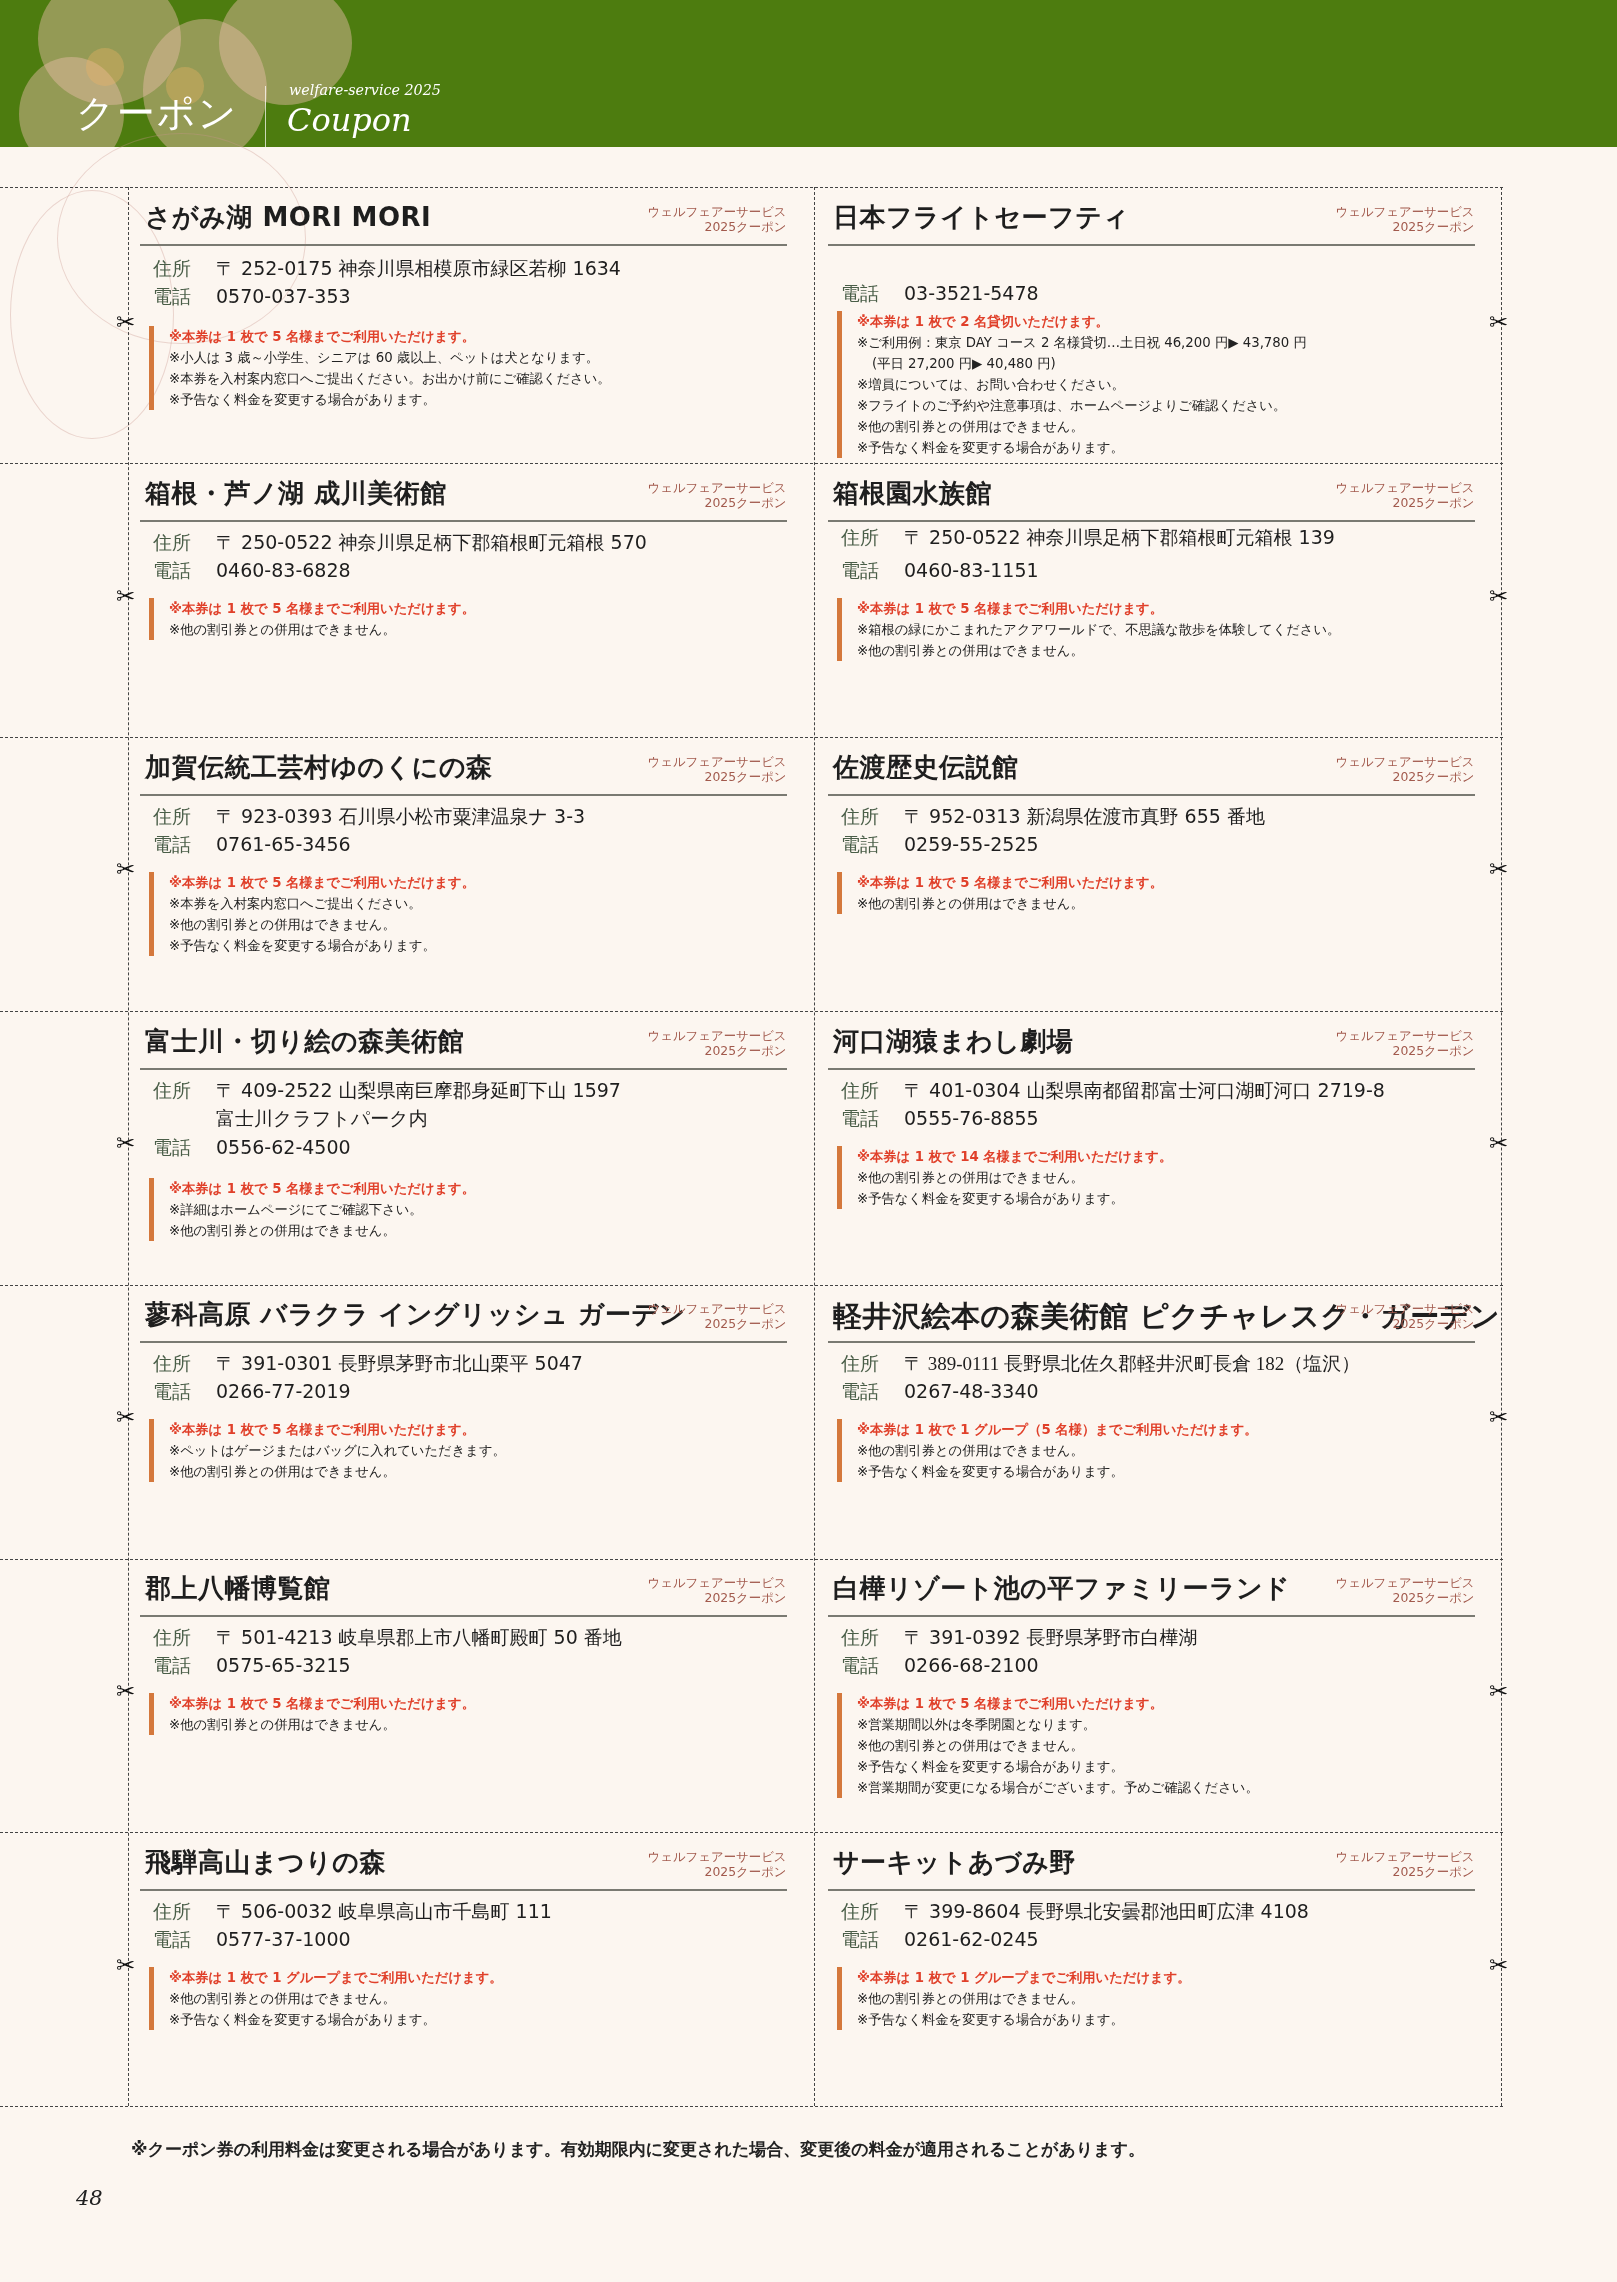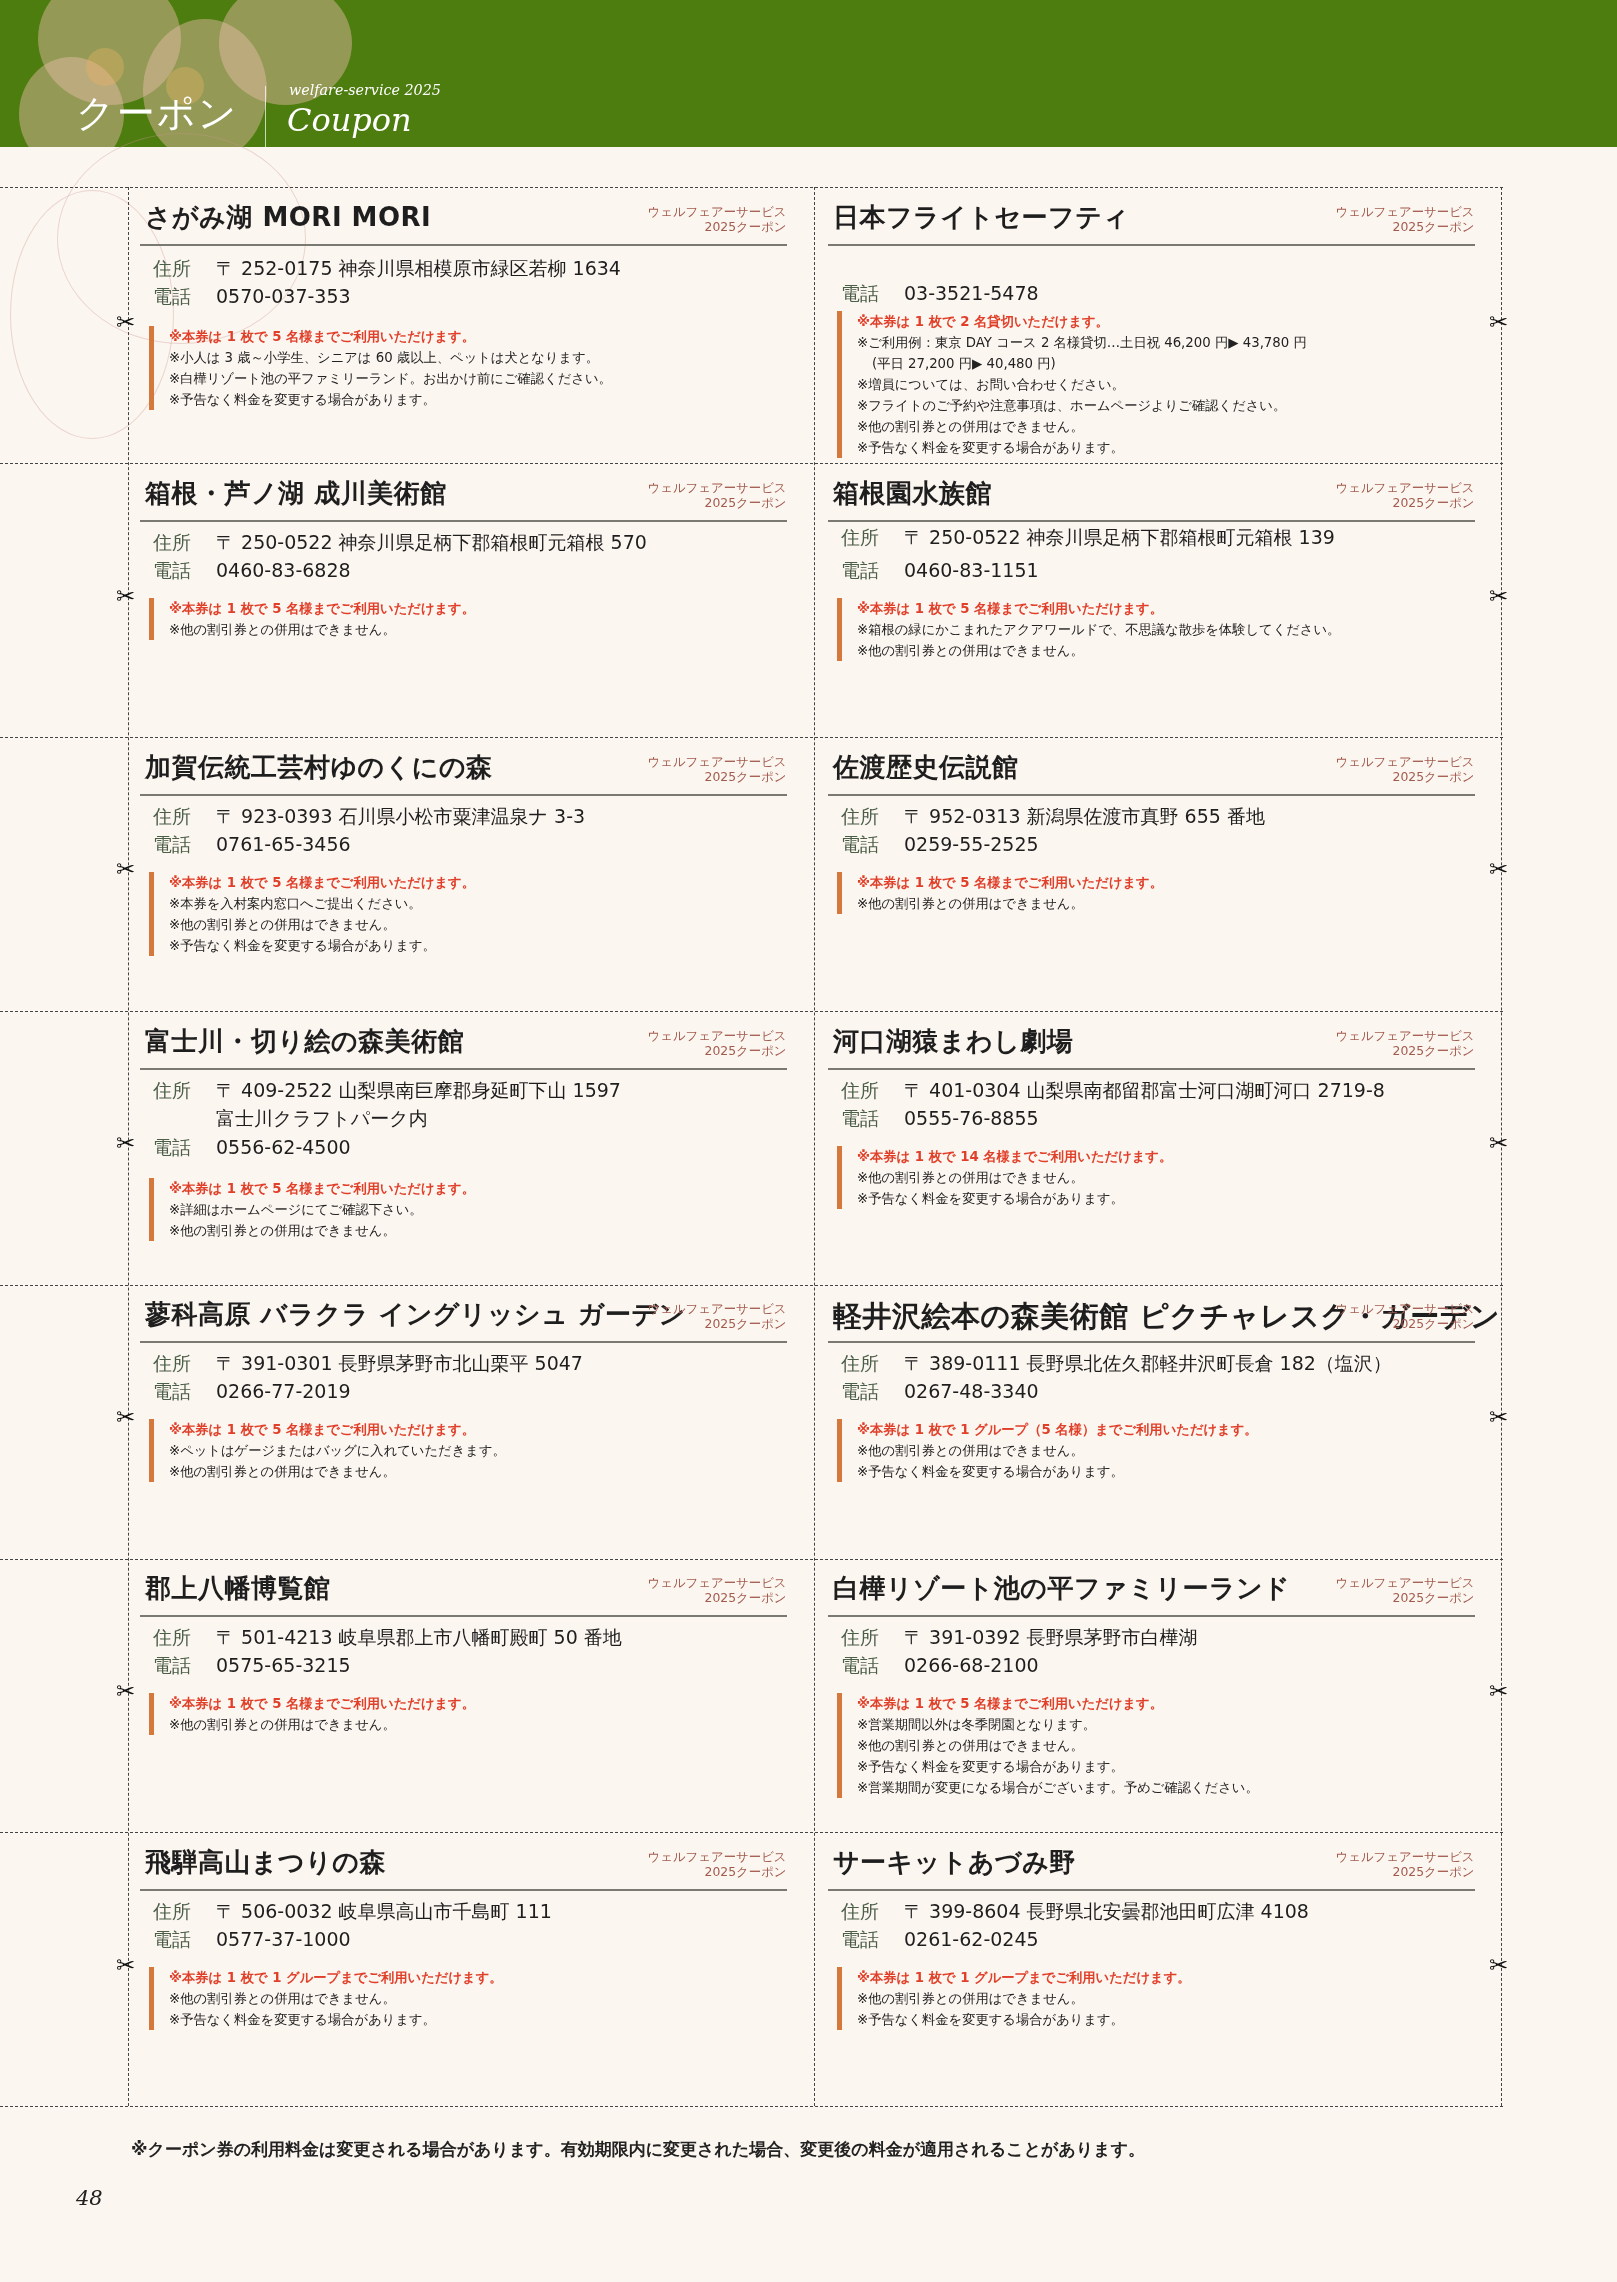--- a/index.html
+++ b/index.html
@@ -116,21 +116,21 @@
     <div class="c-brand">
         <div>ウェルフェアーサービス</div>
         <div>2025クーポン</div>
       </div>
     <div class="c-rule"></div>
     <div class="c-row" style="top:67px;"><span class="c-lab">住所</span><span>〒 252-0175 神奈川県相模原市緑区若柳 1634</span></div>
     <div class="c-row" style="top:95px;"><span class="c-lab">電話</span><span>0570-037-353</span></div>
     <div class="c-notes" style="top:137px;">
       <div class="c-note red">※本券は 1 枚で 5 名様までご利用いただけます。</div>
       <div class="c-note">※小人は 3 歳～小学生、シニアは 60 歳以上、ペットは犬となります。</div>
-      <div class="c-note">※白樺リゾート池の平ファミリーランド。お出かけ前にご確認ください。</div>
+      <div class="c-note">※本券を入村案内窓口へご提出ください。お出かけ前にご確認ください。</div>
       <div class="c-note">※予告なく料金を変更する場合があります。</div>
     </div>
   </div>
 
   <div class="coupon" style="left:818px;top:1.9px;">
     <div class="c-title">日本フライトセーフティ</div>
     <div class="c-brand">
         <div>ウェルフェアーサービス</div>
         <div>2025クーポン</div>
       </div>
@@ -259,21 +259,21 @@
     </div>
   </div>
 
   <div class="coupon" style="left:818px;top:1099px;">
     <div class="c-title" style="font-size:29px;">軽井沢絵本の森美術館 ピクチャレスク・ガーデン</div>
     <div class="c-brand">
         <div>ウェルフェアーサービス</div>
         <div>2025クーポン</div>
       </div>
     <div class="c-rule"></div>
-    <div class="c-row" style="top:65px;"><span class="c-lab">住所</span><span>〒 389-0111 長野県北佐久郡軽井沢町長倉 182（塩沢）</span></div>
+    <div class="c-row" style="top:65px;font-family:Liberation Serif, serif;"><span class="c-lab">住所</span><span>〒 389-0111 長野県北佐久郡軽井沢町長倉 182（塩沢）</span></div>
     <div class="c-row" style="top:93px;"><span class="c-lab">電話</span><span>0267-48-3340</span></div>
     <div class="c-notes" style="top:133px;">
       <div class="c-note red">※本券は 1 枚で 1 グループ（5 名様）までご利用いただけます。</div>
       <div class="c-note">※他の割引券との併用はできません。</div>
       <div class="c-note">※予告なく料金を変更する場合があります。</div>
     </div>
   </div>
 
   <div class="coupon" style="left:130px;top:1373px;">
     <div class="c-title">郡上八幡博覧館</div>

